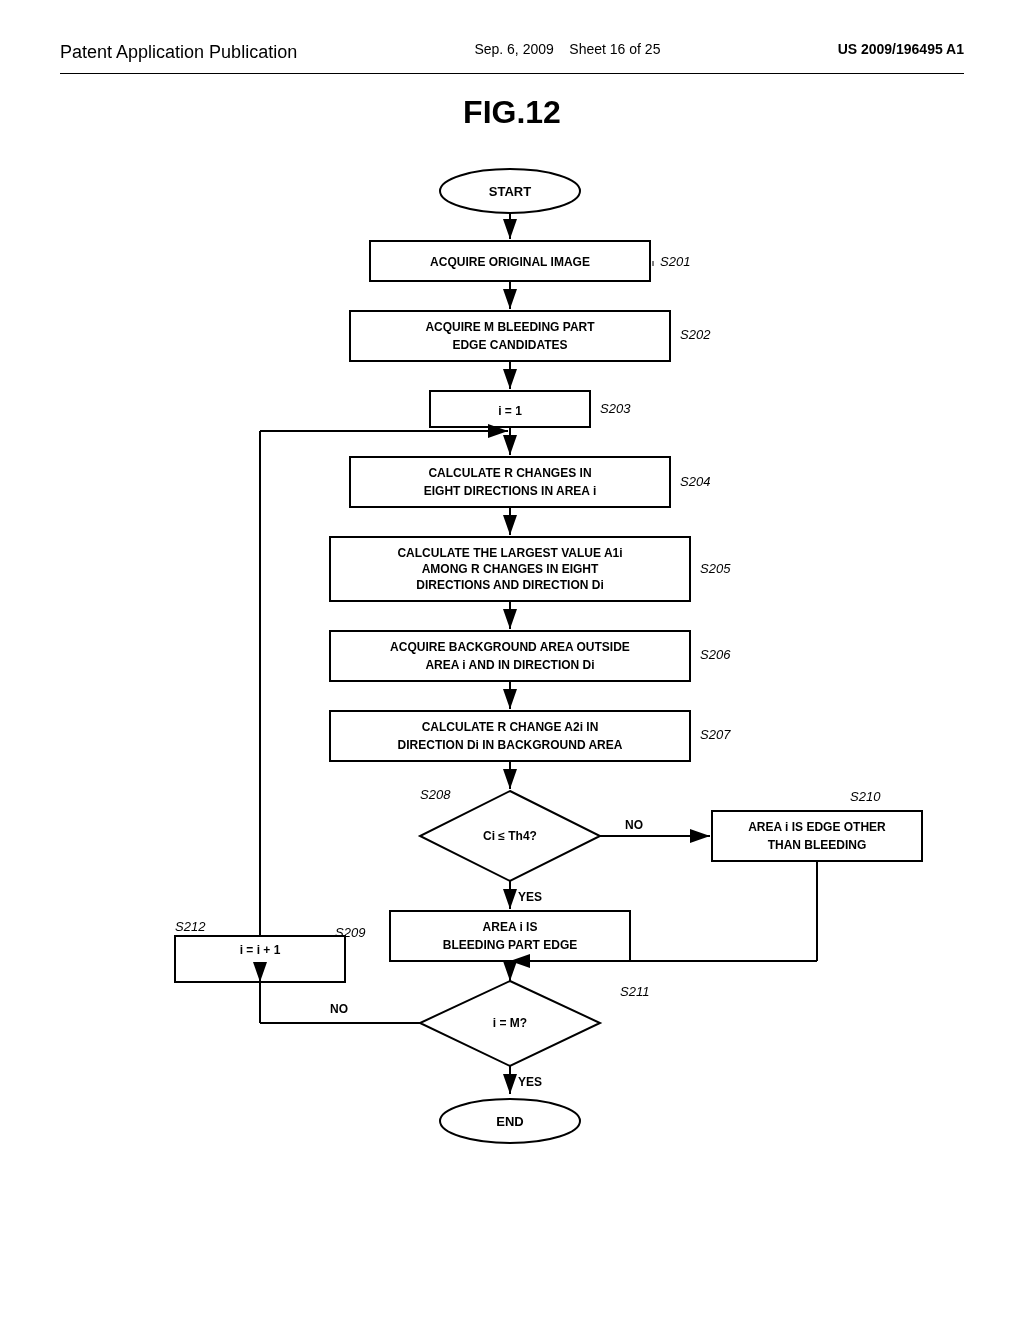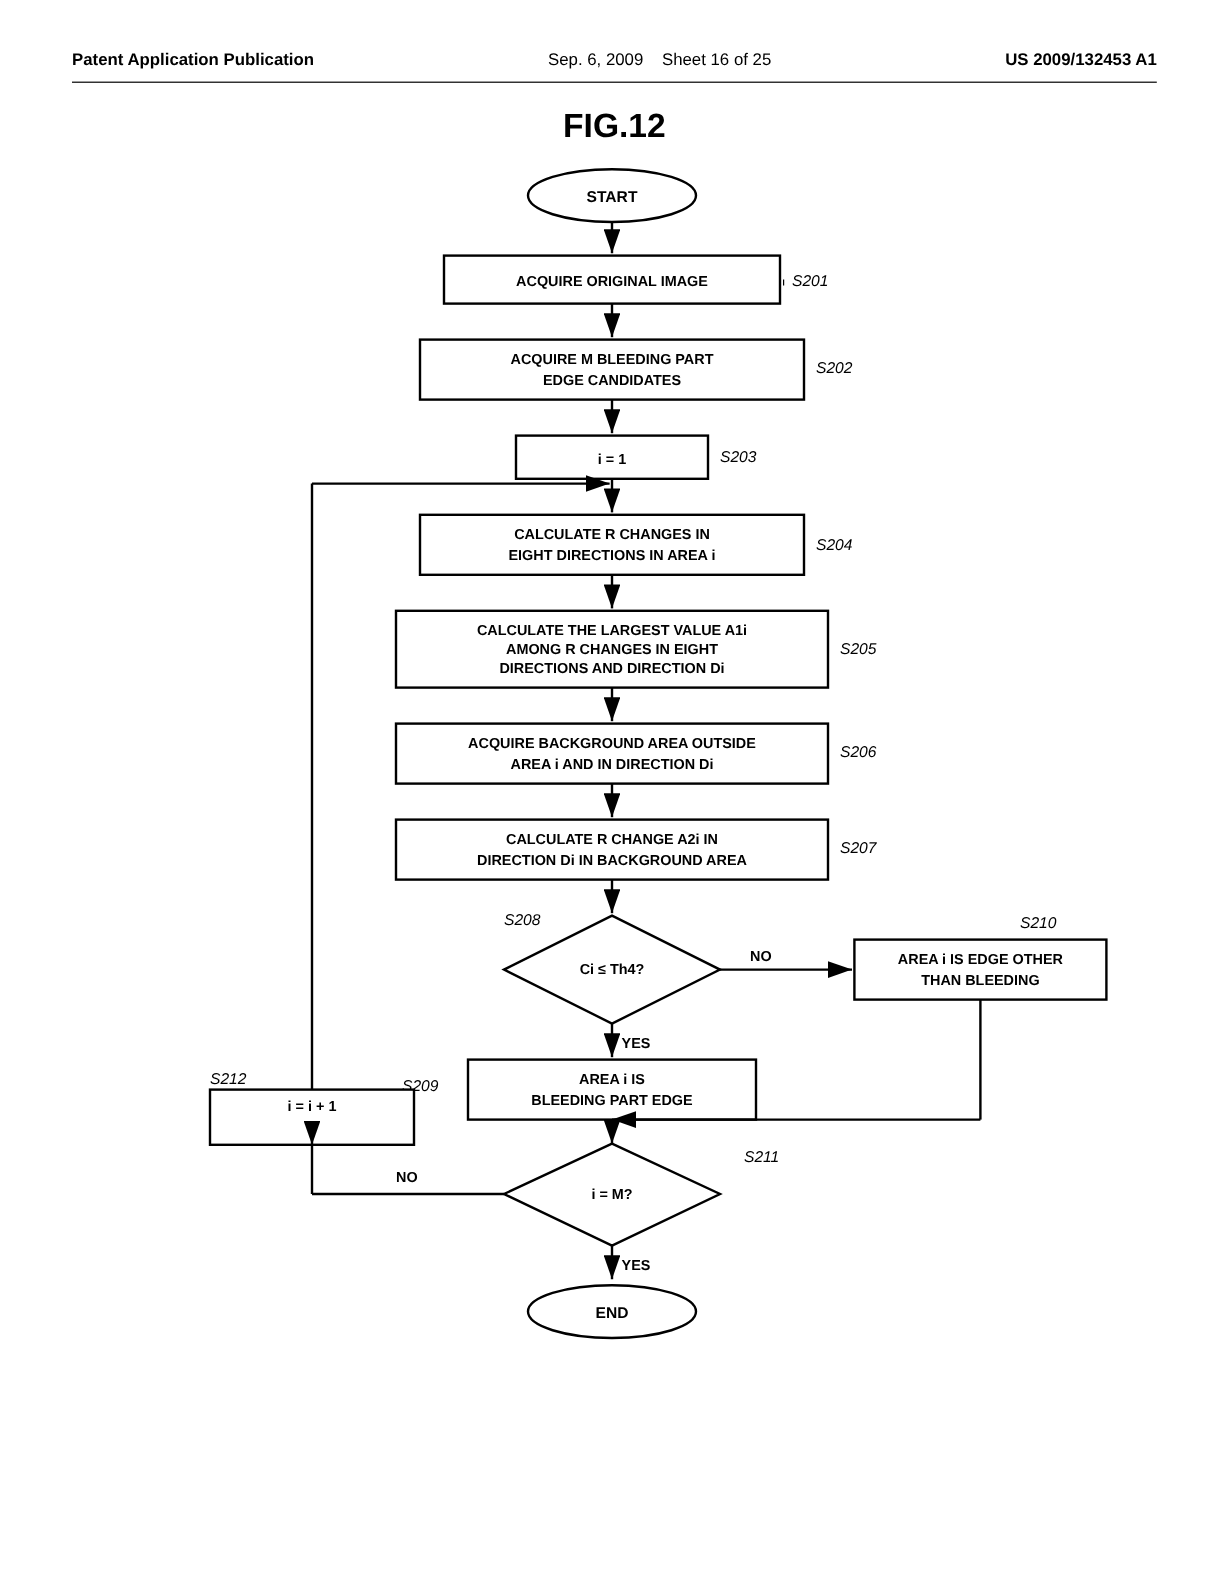--- a/index.html
+++ b/index.html
@@ -18,39 +18,39 @@
     }
     .header {
       display: flex;
       justify-content: space-between;
       align-items: flex-start;
       border-bottom: 1px solid #000;
       padding-bottom: 8px;
       margin-bottom: 20px;
     }
     .header-left {
-      font-size: 14px;
-      font-weight: bold;
+      font-size: 18px;
+      font-weight: normal;
       line-height: 1.4;
     }
     .header-center {
       font-size: 14px;
       text-align: center;
       line-height: 1.4;
     }
     .header-right {
       font-size: 14px;
       font-weight: bold;
       line-height: 1.4;
     }
     .fig-title {
       text-align: center;
-      font-size: 28px;
+      font-size: 32px;
       font-weight: bold;
-      margin-bottom: 12px;
+      margin-bottom: 30px;
       font-family: Arial, sans-serif;
     }
     .flowchart {
       display: flex;
       flex-direction: column;
       align-items: flex-start;
       position: relative;
       width: 100%;
     }
     
@@ -65,21 +65,21 @@
 <div class="page">
   <div class="header">
     <div class="header-left">
       <span>Patent Application Publication</span>
     </div>
     <div class="header-center">
       <span>Sep. 6, 2009</span>&nbsp;&nbsp;&nbsp;
       <span>Sheet 16 of 25</span>
     </div>
     <div class="header-right">
-      <span>US 2009/132453 A1</span>
+      <span>US 2009/196495 A1</span>
     </div>
   </div>
 
   <div class="fig-title">FIG.12</div>
 
   <div class="flowchart">
     <svg class="flowchart-svg" viewBox="0 0 900 1050">
 
       <defs>
         <marker id="arrowhead" markerWidth="10" markerHeight="7" refX="10" refY="3.5" orient="auto">

